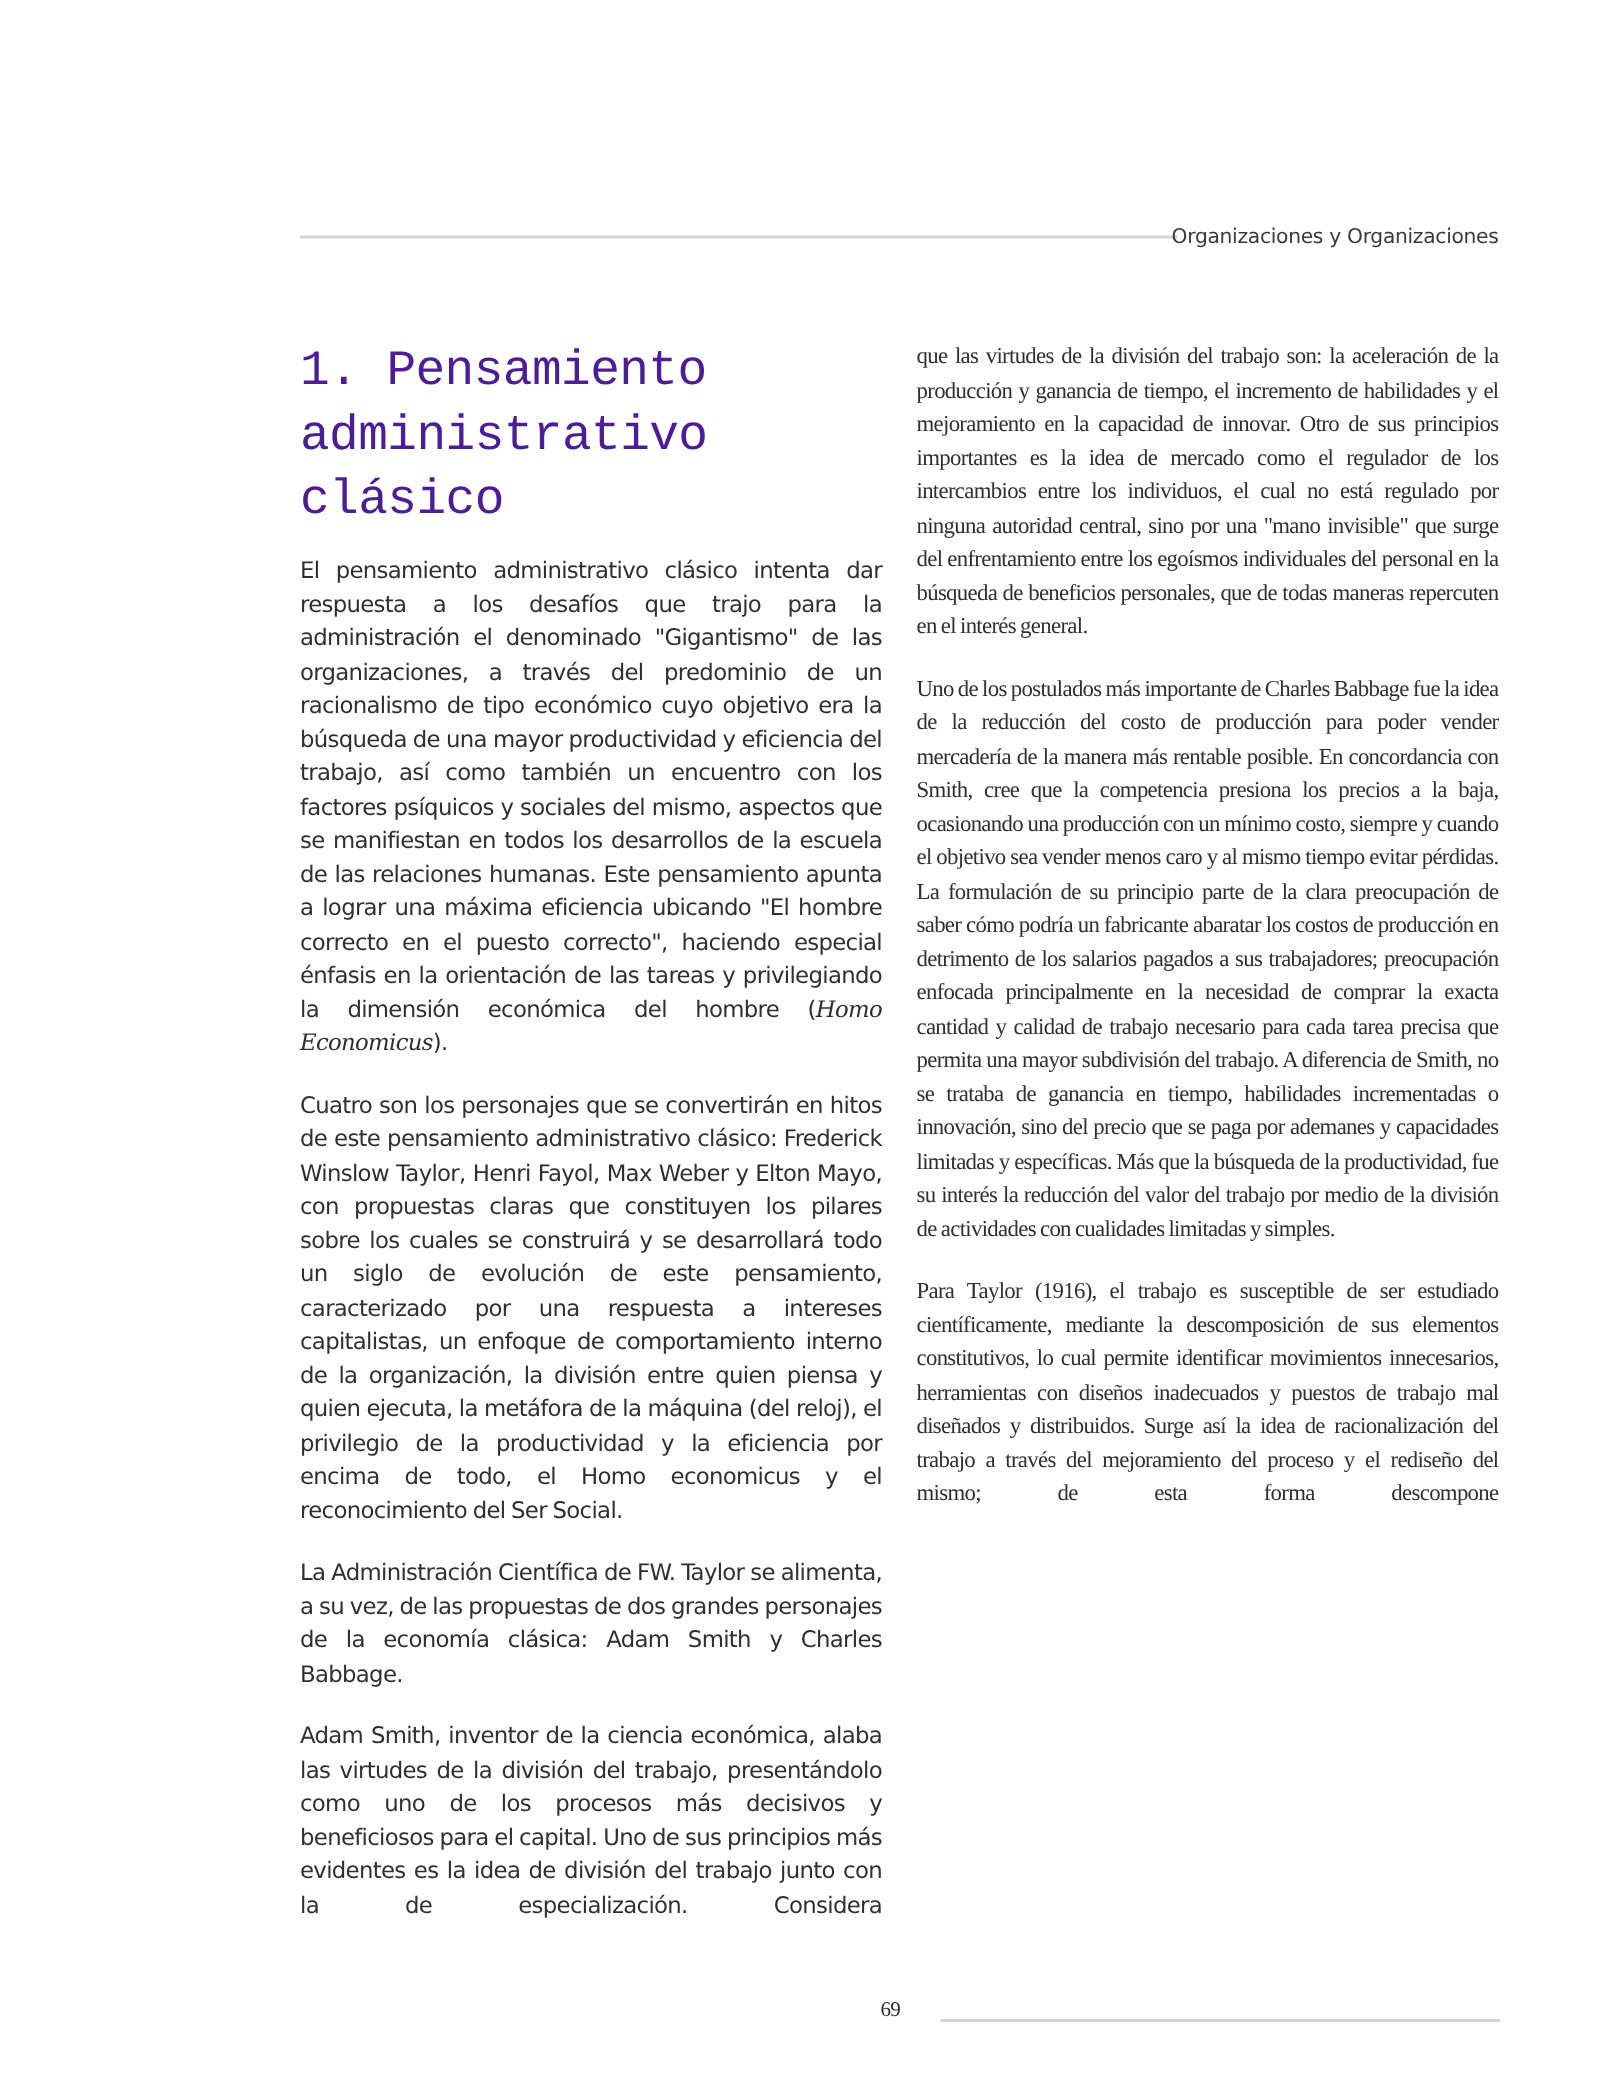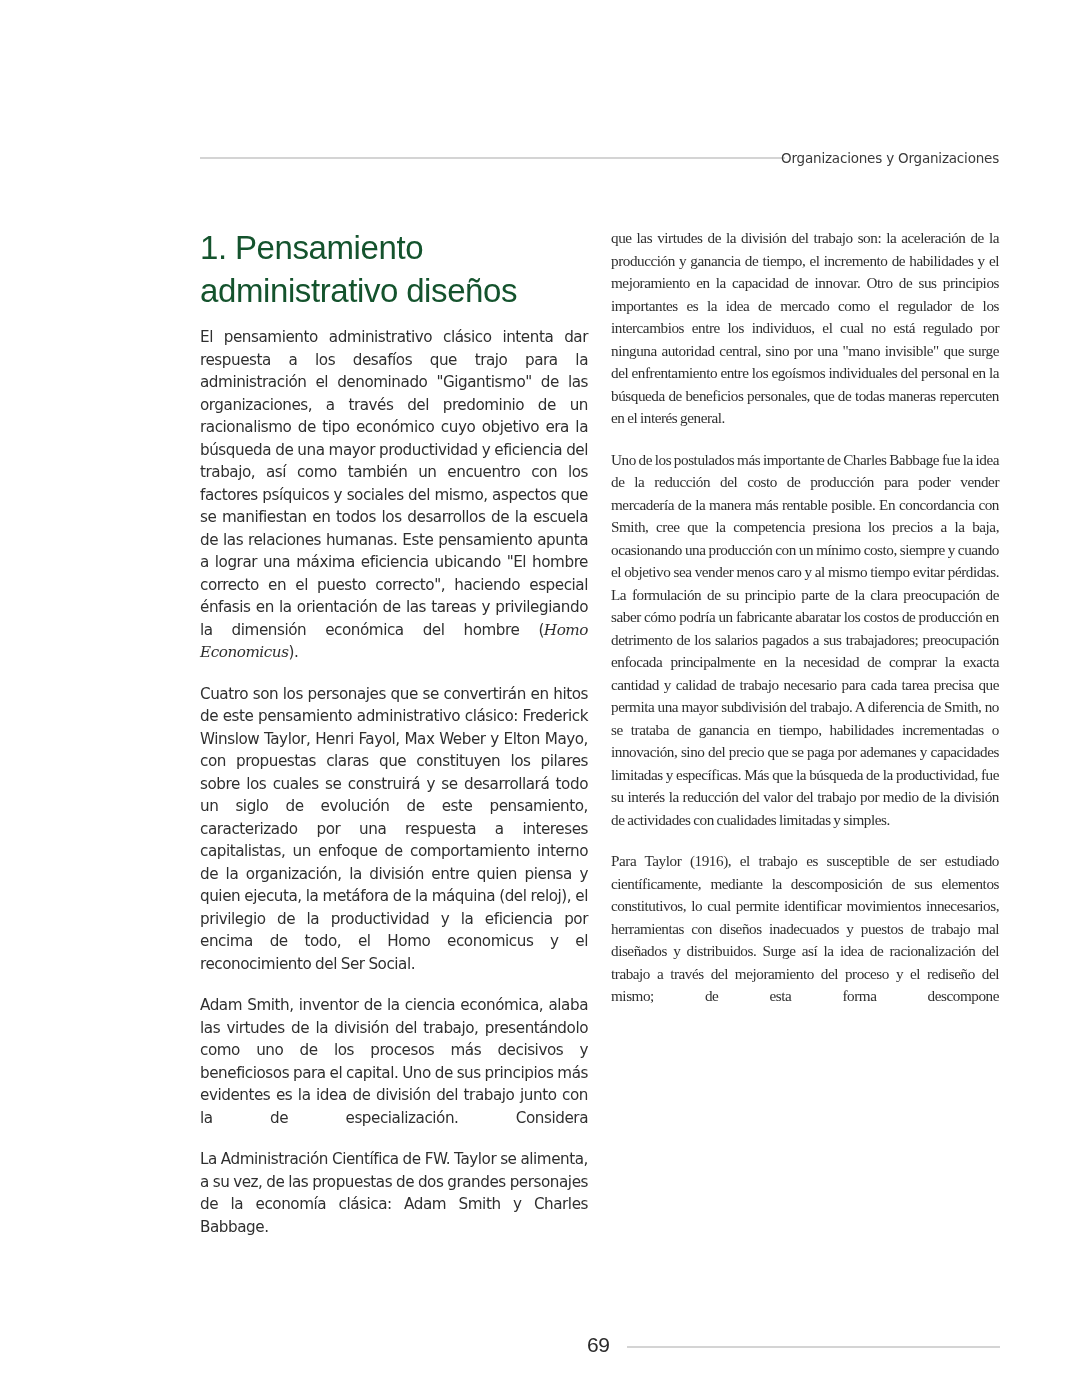--- a/index.html
+++ b/index.html
@@ -39,45 +39,45 @@
       font-family: "DejaVu Sans", sans-serif;
       font-size: 15.2px;
       line-height: 22.5px;
       color: #2f2f2f;
       letter-spacing: -0.45px;
       word-spacing: -0.6px;
     }
     .col-left { left: 200px; }
     .col-right { left: 611px; font-family: Liberation Serif, serif; }
     .title {
-      font-family: Liberation Sans, sans-serif;
+      font-family: Liberation Mono, monospace;
       font-weight: 300;
       font-size: 33px;
       line-height: 43px;
-      color: #14532d;
+      color: #4c1d95;
       letter-spacing: -0.4px;
       margin: 0 0 14px 0;
       font-weight: normal;
     }
     .title span { display: block; }
     p.para {
       margin: 0 0 19px 0;
       text-align: justify;
       text-align-last: left;
     }
     p.para.cont-end {
       text-align-last: justify;
     }
     .italic { font-style: italic; font-family: "DejaVu Serif", serif; }
     .footer-num {
       position: absolute;
       left: 587px;
       top: 1333px;
-      font-family: Liberation Sans, sans-serif;
-      font-size: 21px;
+      font-family: Liberation Serif, serif;
+      font-size: 14px;
       color: #2b2b2b;
       letter-spacing: -0.5px;
     }
     .footer-rule {
       position: absolute;
       left: 627px;
       top: 1346px;
       width: 373px;
       height: 2px;
       background: #d4d4d4;
@@ -85,30 +85,30 @@
   </style>
 </head>
 <body>
 
 <div class="header-rule"></div>
 <div class="running-head">Organizaciones y Organizaciones</div>
 
 <div class="col col-left">
   <h1 class="title">
     <span>1. Pensamiento</span>
-    <span>administrativo diseños</span>
+    <span>administrativo clásico</span>
   </h1>
 
   <p class="para"><span>El pensamiento administrativo clásico intenta dar respuesta a los desafíos que trajo para la administración el denominado "Gigantismo" de las organizaciones, a través del predominio de un racionalismo de tipo económico cuyo objetivo era la búsqueda de una mayor productividad y eficiencia del trabajo, así como también un encuentro con los factores psíquicos y sociales del mismo, aspectos que se manifiestan en todos los desarrollos de la escuela de las relaciones humanas. Este pensamiento apunta a lograr una máxima eficiencia ubicando "El hombre correcto en el puesto correcto", haciendo especial énfasis en la orientación de las tareas y privilegiando la dimensión económica del hombre (</span><span class="italic">Homo Economicus</span><span>).</span></p>
 
   <p class="para">Cuatro son los personajes que se convertirán en hitos de este pensamiento administrativo clásico: Frederick Winslow Taylor, Henri Fayol, Max Weber y Elton Mayo, con propuestas claras que constituyen los pilares sobre los cuales se construirá y se desarrollará todo un siglo de evolución de este pensamiento, caracterizado por una respuesta a intereses capitalistas, un enfoque de comportamiento interno de la organización, la división entre quien piensa y quien ejecuta, la metáfora de la máquina (del reloj), el privilegio de la productividad y la eficiencia por encima de todo, el Homo economicus y el reconocimiento del Ser Social.</p>
 
+  <p class="para">La Administración Científica de FW. Taylor se alimenta, a su vez, de las propuestas de dos grandes personajes de la economía clásica: Adam Smith y Charles Babbage.</p>
+
   <p class="para cont-end">Adam Smith, inventor de la ciencia económica, alaba las virtudes de la división del trabajo, presentándolo como uno de los procesos más decisivos y beneficiosos para el capital. Uno de sus principios más evidentes es la idea de división del trabajo junto con la de especialización. Considera</p>
-
-  <p class="para">La Administración Científica de FW. Taylor se alimenta, a su vez, de las propuestas de dos grandes personajes de la economía clásica: Adam Smith y Charles Babbage.</p>
 </div>
 
 <div class="col col-right" style="top:227px;">
   <p class="para">que las virtudes de la división del trabajo son: la aceleración de la producción y ganancia de tiempo, el incremento de habilidades y el mejoramiento en la capacidad de innovar. Otro de sus principios importantes es la idea de mercado como el regulador de los intercambios entre los individuos, el cual no está regulado por ninguna autoridad central, sino por una "mano invisible" que surge del enfrentamiento entre los egoísmos individuales del personal en la búsqueda de beneficios personales, que de todas maneras repercuten en el interés general.</p>
 
   <p class="para">Uno de los postulados más importante de Charles Babbage fue la idea de la reducción del costo de producción para poder vender mercadería de la manera más rentable posible. En concordancia con Smith, cree que la competencia presiona los precios a la baja, ocasionando una producción con un mínimo costo, siempre y cuando el objetivo sea vender menos caro y al mismo tiempo evitar pérdidas. La formulación de su principio parte de la clara preocupación de saber cómo podría un fabricante abaratar los costos de producción en detrimento de los salarios pagados a sus trabajadores; preocupación enfocada principalmente en la necesidad de comprar la exacta cantidad y calidad de trabajo necesario para cada tarea precisa que permita una mayor subdivisión del trabajo. A diferencia de Smith, no se trataba de ganancia en tiempo, habilidades incrementadas o innovación, sino del precio que se paga por ademanes y capacidades limitadas y específicas. Más que la búsqueda de la productividad, fue su interés la reducción del valor del trabajo por medio de la división de actividades con cualidades limitadas y simples.</p>
 
   <p class="para cont-end">Para Taylor (1916), el trabajo es susceptible de ser estudiado científicamente, mediante la descomposición de sus elementos constitutivos, lo cual permite identificar movimientos innecesarios, herramientas con diseños inadecuados y puestos de trabajo mal diseñados y distribuidos. Surge así la idea de racionalización del trabajo a través del mejoramiento del proceso y el rediseño del mismo; de esta forma descompone</p>
 </div>
 

